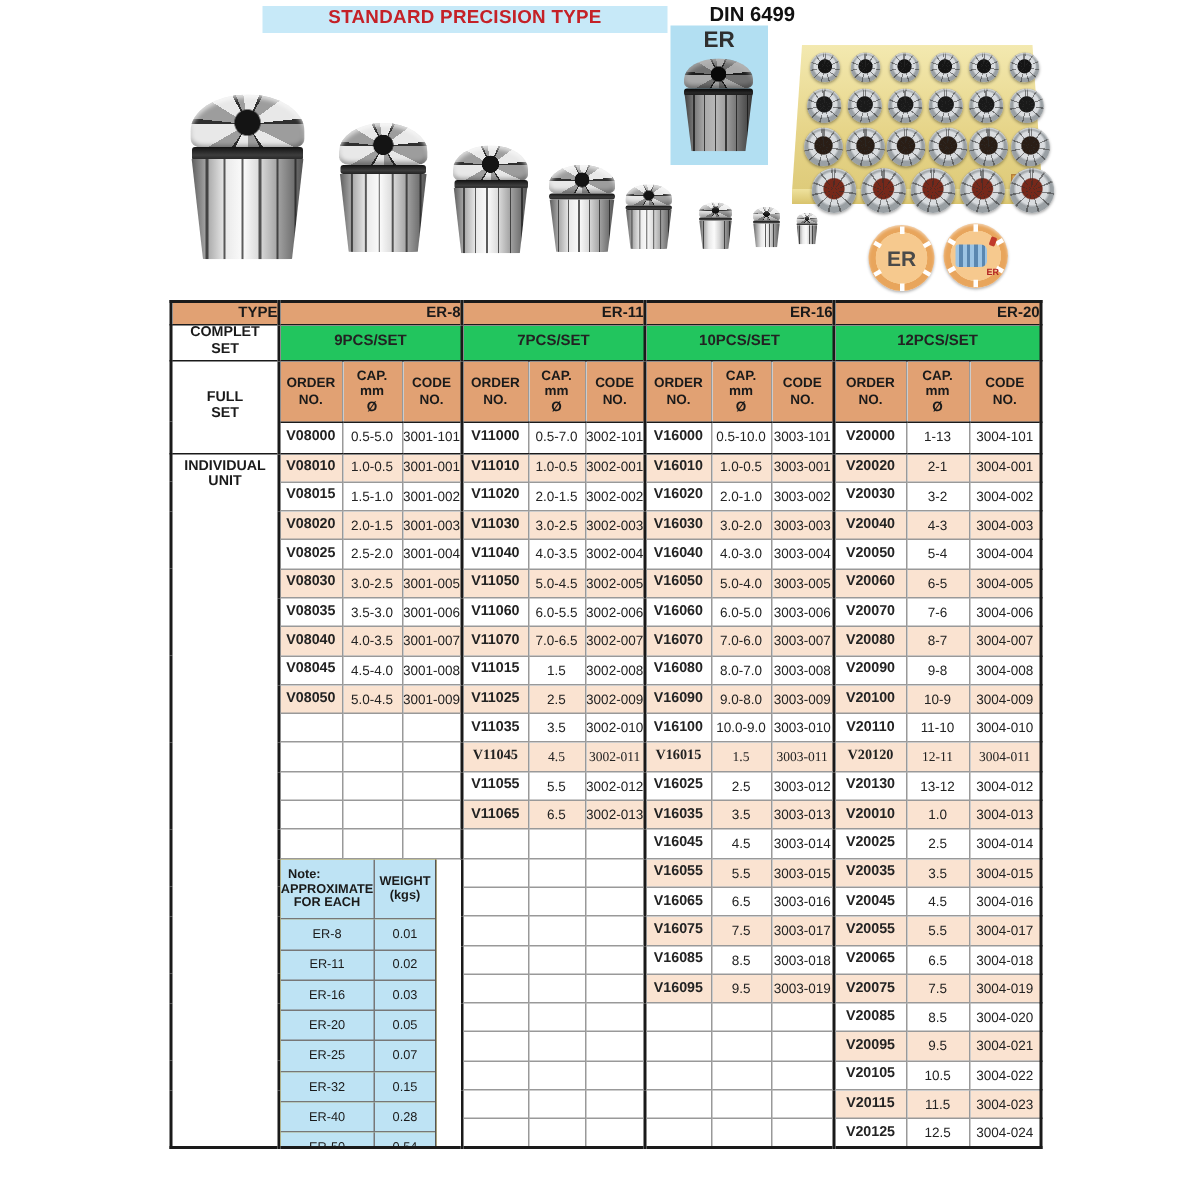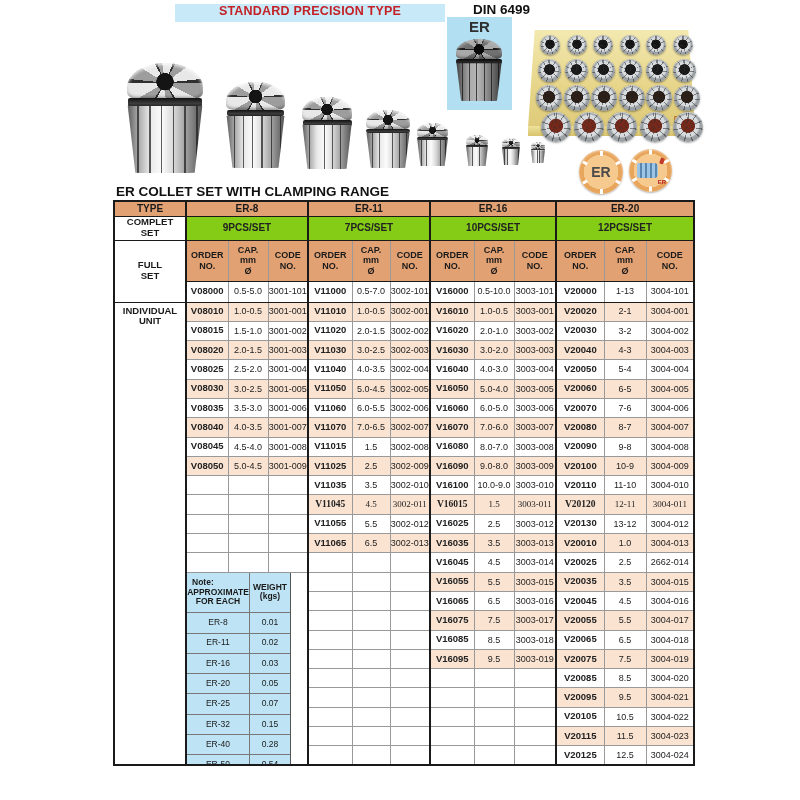--- a/index.html
+++ b/index.html
@@ -62,27 +62,27 @@
     border-radius:1px;transform:rotate(20deg);}
   .logo .ler{position:absolute;right:6px;bottom:7px;font-size:6px;font-weight:bold;color:#B22222;}
 
   
   #spec-table{position:absolute;left:113px;top:200px;width:580px;
     border-collapse:collapse;table-layout:fixed;font-size:9px;color:#222;
     border:2px solid #1a1a1a;}
   #spec-table td{border:1px solid #999;text-align:center;vertical-align:middle;
     padding:0;overflow:hidden;line-height:1.15;}
   #spec-table .hdr{background:#E1A173;font-weight:bold;color:#1a1a1a;font-size:9px;}
-  #spec-table .bighdr{font-size:10px;}
+  #spec-table .bighdr{font-size:10px;text-align:right;}
   #spec-table .tcol{font-weight:bold;font-size:9.5px;background:#fff;color:#1a1a1a;text-align:center;}
   #spec-table .peach{background:#FAE3D1;}
   #spec-table .ord{font-weight:bold;font-size:9.5px;}
   #spec-table .gb{border-left:2px solid #1a1a1a;}
   #spec-table .db{border-bottom:1px solid #1a1a1a;}
-  #spec-table .pcs{font-weight:bold;font-size:10px;background:#84cc16;}
+  #spec-table .pcs{font-weight:bold;font-size:10px;background:#22c55e;}
   .pre{white-space:pre-line;}
 
   
   .notecell{position:relative;background:#fff;vertical-align:top;}
   .notebox{position:absolute;left:-1px;top:-1px;width:103px;height:204px;
     display:grid;grid-template-columns:63px 40px;grid-template-rows:40.6px repeat(8,20.3px);
     border:1px solid #555;background:#fde047;}
   .ncell{background:#BEE3F4;border-right:1px solid #777;border-bottom:1px solid #777;
     box-sizing:border-box;display:flex;flex-direction:column;align-items:center;
     justify-content:center;font-size:8.5px;color:#1a1a1a;}
@@ -133,21 +133,20 @@
       <div class="tcollet" style="left: 90.5px; top: 55px; width: 26px; height: 26px; background: repeating-conic-gradient(rgba(45, 45, 45, 0.55) 0deg, rgba(45, 45, 45, 0.55) 5deg, rgba(0, 0, 0, 0) 5deg, rgba(0, 0, 0, 0) 32deg), radial-gradient(circle at 50% 46%, rgb(42, 30, 22) 0px, rgb(42, 30, 22) 30%, rgb(217, 220, 223) 34%, rgb(217, 220, 223) 48%, rgb(154, 160, 164) 56%, rgb(154, 160, 164) 74%, rgb(84, 88, 92) 80%, rgb(84, 88, 92) 100%);"></div>
       <div class="tcollet" style="left: 118px; top: 55px; width: 26px; height: 26px; background: repeating-conic-gradient(rgba(45, 45, 45, 0.55) 0deg, rgba(45, 45, 45, 0.55) 5deg, rgba(0, 0, 0, 0) 5deg, rgba(0, 0, 0, 0) 32deg), radial-gradient(circle at 50% 46%, rgb(42, 30, 22) 0px, rgb(42, 30, 22) 30%, rgb(217, 220, 223) 34%, rgb(217, 220, 223) 48%, rgb(154, 160, 164) 56%, rgb(154, 160, 164) 74%, rgb(84, 88, 92) 80%, rgb(84, 88, 92) 100%);"></div>
       <div class="tcollet" style="left: 145.5px; top: 55px; width: 26px; height: 26px; background: repeating-conic-gradient(rgba(45, 45, 45, 0.55) 0deg, rgba(45, 45, 45, 0.55) 5deg, rgba(0, 0, 0, 0) 5deg, rgba(0, 0, 0, 0) 32deg), radial-gradient(circle at 50% 46%, rgb(42, 30, 22) 0px, rgb(42, 30, 22) 30%, rgb(217, 220, 223) 34%, rgb(217, 220, 223) 48%, rgb(154, 160, 164) 56%, rgb(154, 160, 164) 74%, rgb(84, 88, 92) 80%, rgb(84, 88, 92) 100%);"></div>
       <div class="tcollet" style="left: 13px; top: 82px; width: 30px; height: 30px; background: repeating-conic-gradient(rgba(45, 45, 45, 0.55) 0deg, rgba(45, 45, 45, 0.55) 5deg, rgba(0, 0, 0, 0) 5deg, rgba(0, 0, 0, 0) 32deg), radial-gradient(circle at 50% 46%, rgb(118, 40, 26) 0px, rgb(118, 40, 26) 30%, rgb(217, 220, 223) 34%, rgb(217, 220, 223) 48%, rgb(154, 160, 164) 56%, rgb(154, 160, 164) 74%, rgb(84, 88, 92) 80%, rgb(84, 88, 92) 100%);"></div>
       <div class="tcollet" style="left: 46px; top: 82px; width: 30px; height: 30px; background: repeating-conic-gradient(rgba(45, 45, 45, 0.55) 0deg, rgba(45, 45, 45, 0.55) 5deg, rgba(0, 0, 0, 0) 5deg, rgba(0, 0, 0, 0) 32deg), radial-gradient(circle at 50% 46%, rgb(118, 40, 26) 0px, rgb(118, 40, 26) 30%, rgb(217, 220, 223) 34%, rgb(217, 220, 223) 48%, rgb(154, 160, 164) 56%, rgb(154, 160, 164) 74%, rgb(84, 88, 92) 80%, rgb(84, 88, 92) 100%);"></div>
       <div class="tcollet" style="left: 79px; top: 82px; width: 30px; height: 30px; background: repeating-conic-gradient(rgba(45, 45, 45, 0.55) 0deg, rgba(45, 45, 45, 0.55) 5deg, rgba(0, 0, 0, 0) 5deg, rgba(0, 0, 0, 0) 32deg), radial-gradient(circle at 50% 46%, rgb(118, 40, 26) 0px, rgb(118, 40, 26) 30%, rgb(217, 220, 223) 34%, rgb(217, 220, 223) 48%, rgb(154, 160, 164) 56%, rgb(154, 160, 164) 74%, rgb(84, 88, 92) 80%, rgb(84, 88, 92) 100%);"></div>
       <div class="tcollet" style="left: 112px; top: 82px; width: 30px; height: 30px; background: repeating-conic-gradient(rgba(45, 45, 45, 0.55) 0deg, rgba(45, 45, 45, 0.55) 5deg, rgba(0, 0, 0, 0) 5deg, rgba(0, 0, 0, 0) 32deg), radial-gradient(circle at 50% 46%, rgb(118, 40, 26) 0px, rgb(118, 40, 26) 30%, rgb(217, 220, 223) 34%, rgb(217, 220, 223) 48%, rgb(154, 160, 164) 56%, rgb(154, 160, 164) 74%, rgb(84, 88, 92) 80%, rgb(84, 88, 92) 100%);"></div>
       <div class="tcollet" style="left: 145px; top: 82px; width: 30px; height: 30px; background: repeating-conic-gradient(rgba(45, 45, 45, 0.55) 0deg, rgba(45, 45, 45, 0.55) 5deg, rgba(0, 0, 0, 0) 5deg, rgba(0, 0, 0, 0) 32deg), radial-gradient(circle at 50% 46%, rgb(118, 40, 26) 0px, rgb(118, 40, 26) 30%, rgb(217, 220, 223) 34%, rgb(217, 220, 223) 48%, rgb(154, 160, 164) 56%, rgb(154, 160, 164) 74%, rgb(84, 88, 92) 80%, rgb(84, 88, 92) 100%);"></div>
     </div>
 
-  <div class="heading">ER COLLET SET WITH CLAMPING RANGE</div>
 
   <table id="spec-table">
     <colgroup>
       <col style="width:72px">
       <col style="width:42px">
         <col style="width:40px">
         <col style="width:40px">
       <col style="width:44px">
         <col style="width:38px">
         <col style="width:40px">
@@ -409,21 +408,21 @@
           <td></td>
           <td></td>
           <td class="gb"></td>
           <td></td>
           <td></td>
           <td class="gb ord ">V16045</td>
           <td>4.5</td>
           <td>3003-014</td>
           <td class="gb ord ">V20025</td>
           <td>2.5</td>
-          <td>2662-014</td>
+          <td>3004-014</td>
         </tr>
         <tr style="height: 19.3px;">
           <td class="gb notecell" colspan="3" rowspan="10">
             <div class="notebox">
               <div class="ncell nhead">
                 <span class="nlabel">Note:</span>
                 <span class="ncenter pre">APPROXIMATE
 FOR EACH</span>
               </div>
               <div class="ncell nhead pre">WEIGHT

